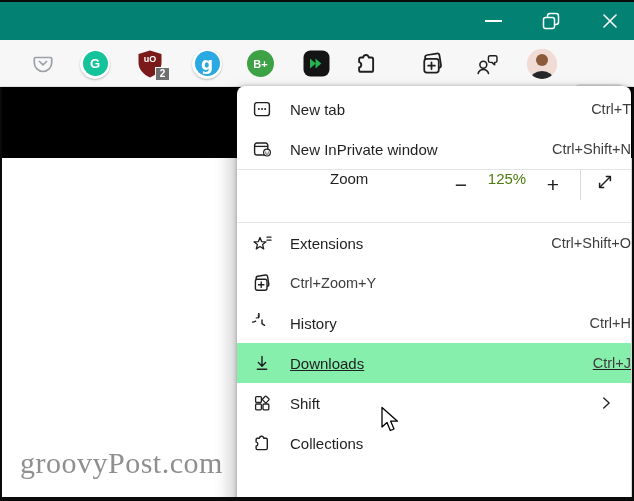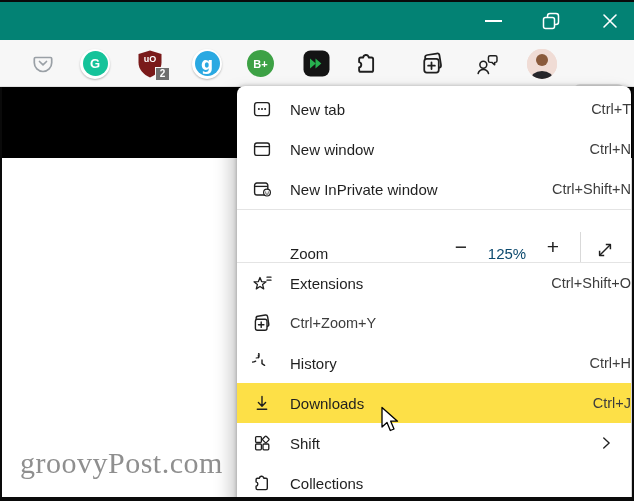--- a/index.html
+++ b/index.html
@@ -37,30 +37,30 @@
   .burger { position:absolute; left:62px; top:113px; width:35px; }
   .burger span { display:block; width:35px; height:5px; background:#fff; margin-bottom:7px; }
   .content { position:absolute; left:0; top:158px; width:634px; height:339px; background:#fff; }
   .watermark { position:absolute; left:20px; top:446px; font-family:"Liberation Serif","DejaVu Serif",serif; font-size:30px; color:#8f8f8f; letter-spacing:.5px; }
 
   
   .menu { position:absolute; left:237px; top:86px; width:394px; height:417px; background:#fff;
     border-radius:8px 8px 0 0; box-shadow:0 0 4px rgba(0,0,0,.28), -6px 8px 18px rgba(0,0,0,.22);
     padding-top:3px; z-index:10; }
   .mi { height:40px; display:flex; align-items:center; padding-left:15px; color:#222; }
-  .mi.hl { background:#fde047; }
+  .mi.hl { background:#86efac;text-decoration:underline; }
   .mi-icon { width:20px; height:20px; margin-right:18px; flex:none; }
   .mi-label { flex:1; font-size:15px; color:#1f1f1f; }
   .mi-short { font-size:14.5px; color:#3d3d3d; }
   .mi-chevron { width:18px; height:18px; margin-right:16px; }
   .m-div { height:1px; background:#e4e4e4; }
-  .zoom-row { height:52px; display:flex; align-items:flex-end; }
+  .zoom-row { height:52px; display:flex; align-items:flex-start;margin-left:40px; }
   .zoom-label { margin-left:53px; font-size:15px; color:#1f1f1f; flex:1; }
   .zbtn { width:30px; height:30px; display:flex; align-items:center; justify-content:center; font-size:21px; font-weight:400; color:#1f1f1f; }
-  .zval { width:62px; text-align:center; font-size:15px; color:#0c4a6e; }
+  .zval { width:62px; text-align:center; font-size:15px; color:#4d7c0f; }
   .z-div { width:1px; height:30px; background:#d9d9d9; margin:0 12px; }
   .zexp { width:24px; height:24px; margin-right:14px; display:flex; align-items:center; justify-content:center; }
 
   .cursor { position:absolute; left:380px; top:406px; z-index:20; }
   svg { display:block; }
 </style>
 </head>
 <body>
 
 <div class="frame-edge" id="edge-top"></div>
@@ -191,28 +191,20 @@
     <svg class="mi-icon" viewBox="0 0 20 20">
       <rect x="2.6" y="3.6" width="14.8" height="13" rx="2.4" fill="none" stroke="#1f1f1f" stroke-width="1.4"></rect>
       <circle cx="6.9" cy="10" r="1" fill="#1f1f1f"></circle>
         <circle cx="10" cy="10" r="1" fill="#1f1f1f"></circle>
         <circle cx="13.1" cy="10" r="1" fill="#1f1f1f"></circle>
     </svg>
     <span class="mi-label">New tab</span>
     <span class="mi-short">Ctrl+T</span>
   </div>
 
-  <div class="mi">
-    <svg class="mi-icon" viewBox="0 0 20 20">
-      <rect x="2.6" y="4" width="14.8" height="12.4" rx="2.2" fill="none" stroke="#1f1f1f" stroke-width="1.4"></rect>
-      <line x1="2.8" y1="7.6" x2="17.2" y2="7.6" stroke="#1f1f1f" stroke-width="1.3"></line>
-    </svg>
-    <span class="mi-label">New window</span>
-    <span class="mi-short">Ctrl+N</span>
-  </div>
 
   <div class="mi">
     <svg class="mi-icon" viewBox="0 0 20 20">
       <path d="M15,16 h-10.2 a2.2,2.2 0 0 1 -2.2,-2.2 v-7.6 a2.2,2.2 0 0 1 2.2,-2.2 h8.8 a2.2,2.2 0 0 1 2.2,2.2 v4.4" fill="none" stroke="#1f1f1f" stroke-width="1.4" stroke-linecap="round"></path>
       <line x1="2.8" y1="7.4" x2="15.6" y2="7.4" stroke="#1f1f1f" stroke-width="1.3"></line>
       <circle cx="15" cy="13.6" r="3.4" fill="#fff" stroke="#1f1f1f" stroke-width="1.2"></circle>
       <circle cx="13.7" cy="13.1" r="0.6" fill="#1f1f1f"></circle>
         <circle cx="16.3" cy="13.1" r="0.6" fill="#1f1f1f"></circle>
       <path d="M13.8,14.9 q1.2,1 2.4,0" fill="none" stroke="#1f1f1f" stroke-width="0.9" stroke-linecap="round"></path>
     </svg>

